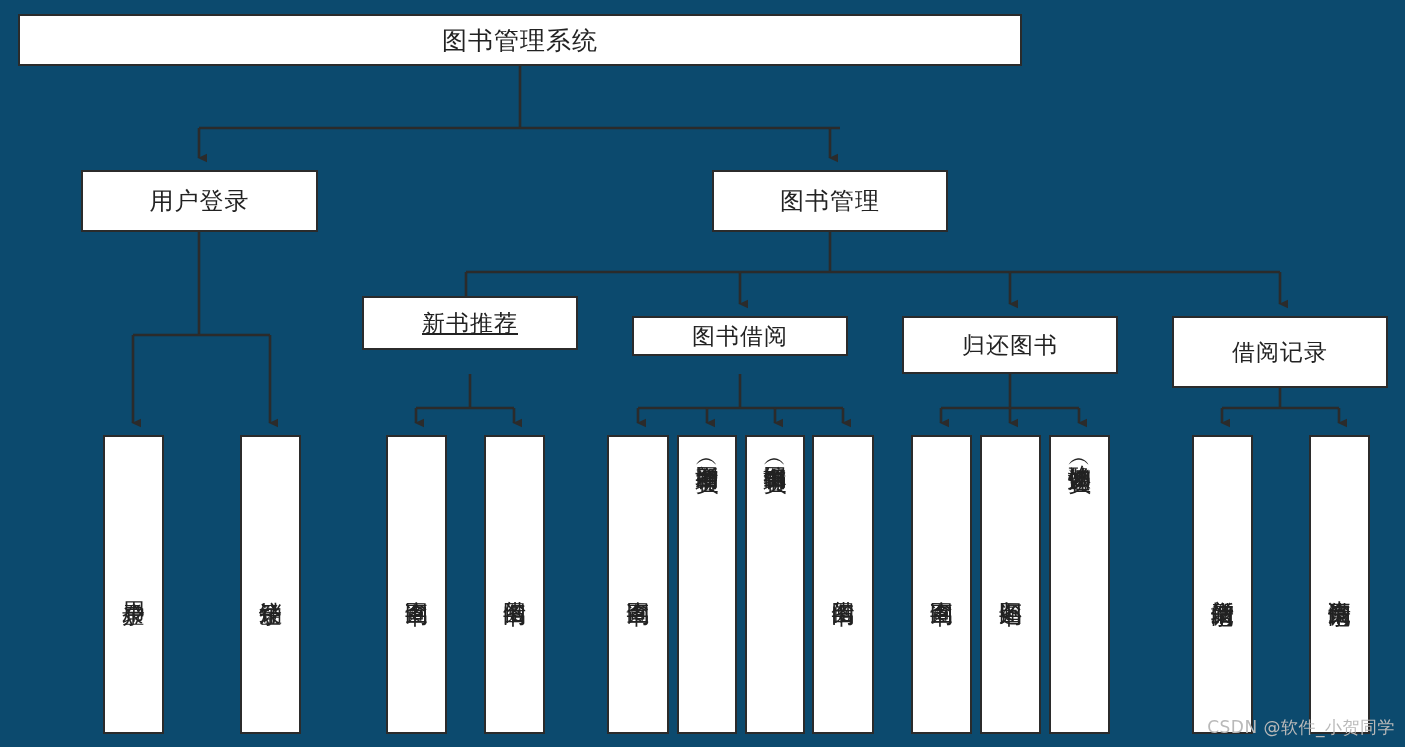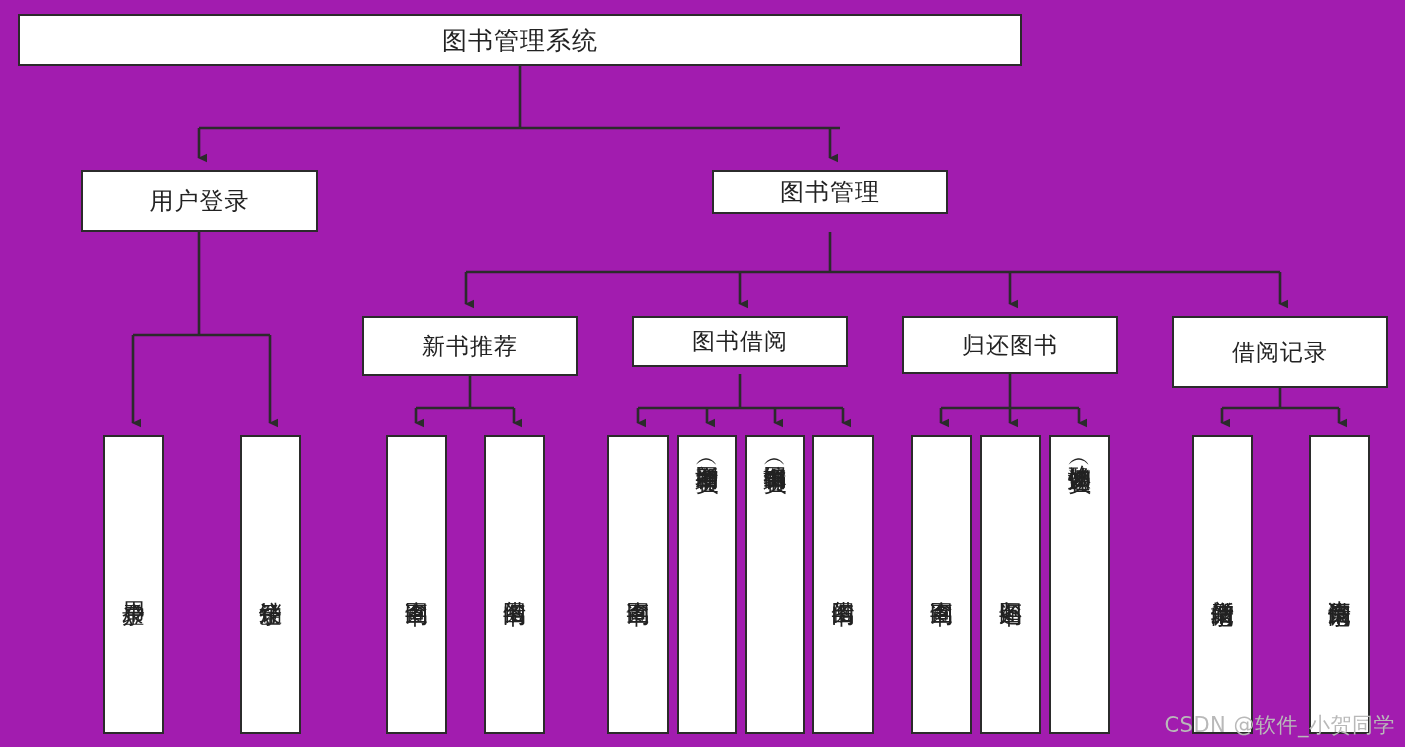--- a/index.html
+++ b/index.html
@@ -7,21 +7,21 @@
     padding: 0;
     background: #ffffff;
   }
   body {
     font-family: "DejaVu Sans", "Liberation Sans", sans-serif;
   }
   #canvas {
     position: relative;
     width: 1405px;
     height: 747px;
-    background: #a21caf;
+    background: #0c4a6e;
     overflow: hidden;
   }
   svg.connectors {
     position: absolute;
     left: 0;
     top: 0;
     width: 1405px;
     height: 747px;
     pointer-events: none;
   }
@@ -63,21 +63,21 @@
     letter-spacing: 1px;
   }
   .leaf.centered {
     align-items: center;
     padding-top: 0;
   }
   #watermark {
     position: absolute;
     right: 10px;
     bottom: 8px;
-    font-size: 21px;
+    font-size: 17px;
     color: #b9b9b9;
     letter-spacing: 0.5px;
     white-space: nowrap;
     font-family: "DejaVu Sans", "Liberation Sans", sans-serif;
   }
 </style>
 </head>
 <body>
 
 <div id="canvas">
@@ -132,28 +132,28 @@
     </g>
   </svg>
 
   <div class="node root" style="left:18px; top:14px; width:1004px; height:52px;">
     <span class="htext">图书管理系统</span>
   </div>
 
   <div class="node lvl2" style="left:81px; top:170px; width:237px; height:62px;">
     <span class="htext">用户登录</span>
   </div>
-  <div class="node lvl2" style="left:712px; top:170px; width:236px; height:44px;">
+  <div class="node lvl2" style="left:712px; top:170px; width:236px; height:62px;">
     <span class="htext">图书管理</span>
   </div>
 
-  <div class="node lvl3" style="left:362px; top:316px; width:216px; height:60px;">
+  <div class="node lvl3" style="left:362px; top:296px; width:216px; height:54px;text-decoration:underline;">
     <span class="htext">新书推荐</span>
   </div>
-  <div class="node lvl3" style="left:632px; top:316px; width:216px; height:51px;">
+  <div class="node lvl3" style="left:632px; top:316px; width:216px; height:40px;">
     <span class="htext">图书借阅</span>
   </div>
   <div class="node lvl3" style="left:902px; top:316px; width:216px; height:58px;">
     <span class="htext">归还图书</span>
   </div>
   <div class="node lvl3" style="left:1172px; top:316px; width:216px; height:72px;">
     <span class="htext">借阅记录</span>
   </div>
 
   <div class="node leaf centered" style="left:103px; top:435px; width:61px; height:299px;">

